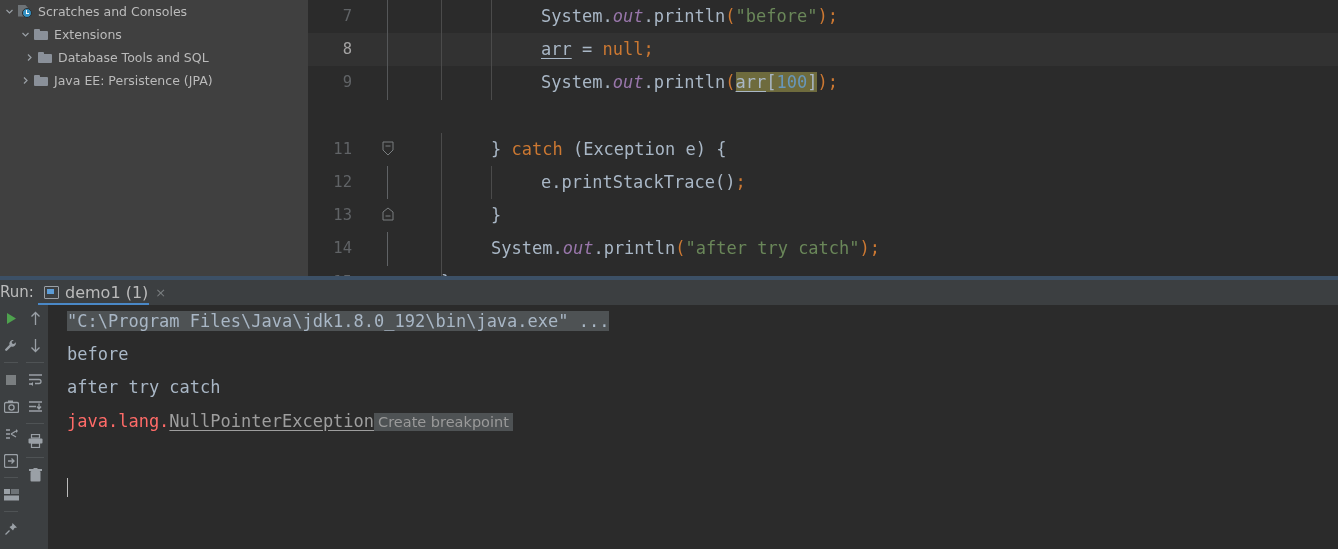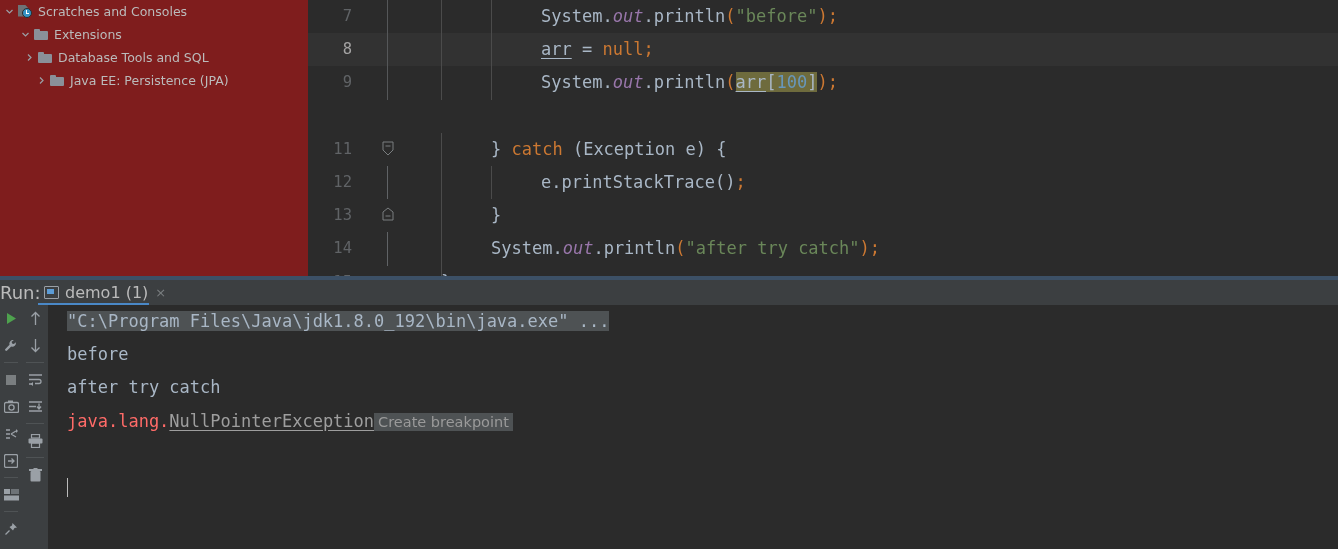--- a/index.html
+++ b/index.html
@@ -15,21 +15,21 @@
   
   #top-area {
     position: absolute; left: 0; top: 0;
     width: 1338px; height: 280px;
   }
 
   
   #sidebar {
     position: absolute; left: 0; top: 0;
     width: 308px; height: 280px;
-    background: #7f1d1d;
+    background: #404040;
     overflow: hidden;
   }
   .tree-row {
     position: relative;
     height: 23px;
     display: flex;
     align-items: center;
     font-size: 12.5px;
     color: #BBBBBB;
     white-space: nowrap;
@@ -168,21 +168,21 @@
     width: 1338px; height: 269px;
     background: #3C3F41;
   }
   #run-header {
     position: absolute; left: 0; top: 0;
     width: 1338px; height: 25px;
   }
   #run-label {
     position: absolute; left: 0px; top: 0;
     height: 25px; line-height: 25px;
-    font-size: 18px; color: #BBBBBB;
+    font-size: 15px; color: #BBBBBB;
   }
   #run-tab {
     position: absolute; left: 38px; top: 0;
     height: 25px;
     display: flex; align-items: center;
     padding: 0 6px;
   }
   #run-tab-underline {
     position: absolute; left: 38px; top: 23px;
     width: 111px; height: 2px;
@@ -326,21 +326,21 @@
         </span>
         <span class="tw-icon">
           <span class="folder-ico">
               <span class="tab"></span>
               <span class="body"></span>
             </span>
         </span>
         <span class="tw-label">Database Tools and SQL</span>
       </div>
 
-      <div class="tree-row" style="padding-left:34px;">
+      <div class="tree-row" style="padding-left:18px;">
         <span class="tw-arrow">
           <svg width="9" height="9" viewBox="0 0 9 9">
               <path d="M3 1.5 L6 4.5 L3 7.5" fill="none" stroke="#9AA0A6" stroke-width="1.2"></path>
             </svg>
         </span>
         <span class="tw-icon">
           <span class="folder-ico">
               <span class="tab"></span>
               <span class="body"></span>
             </span>

